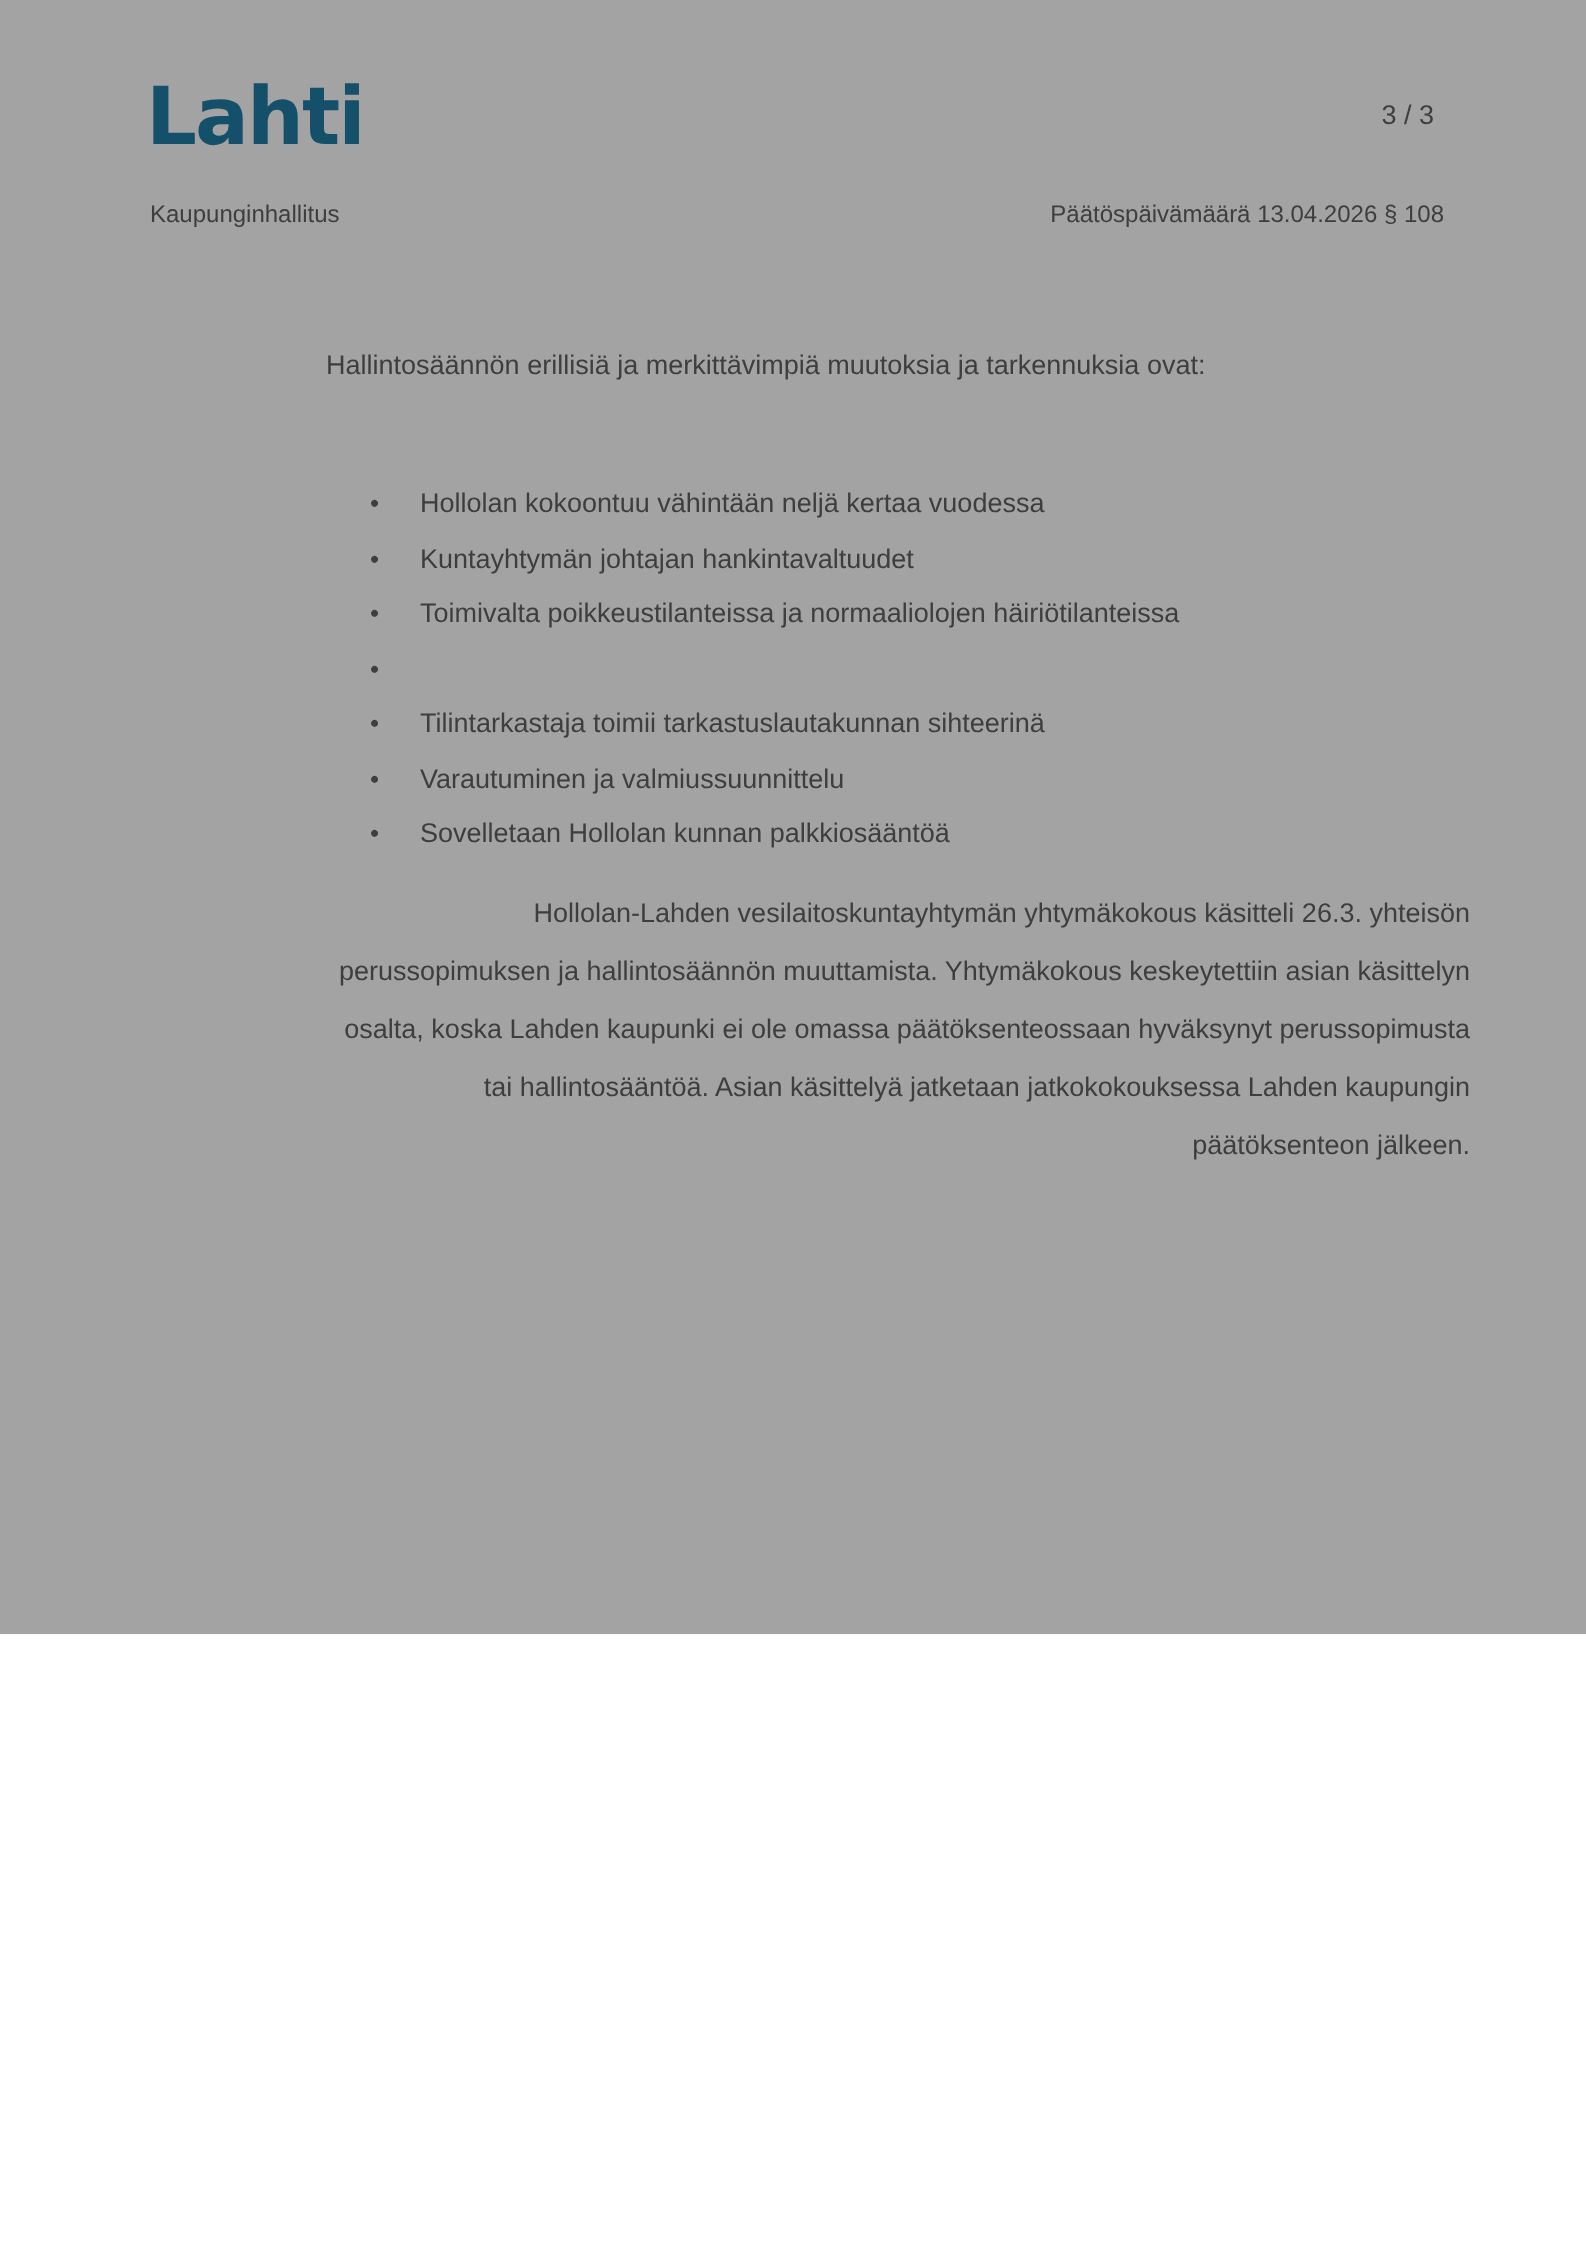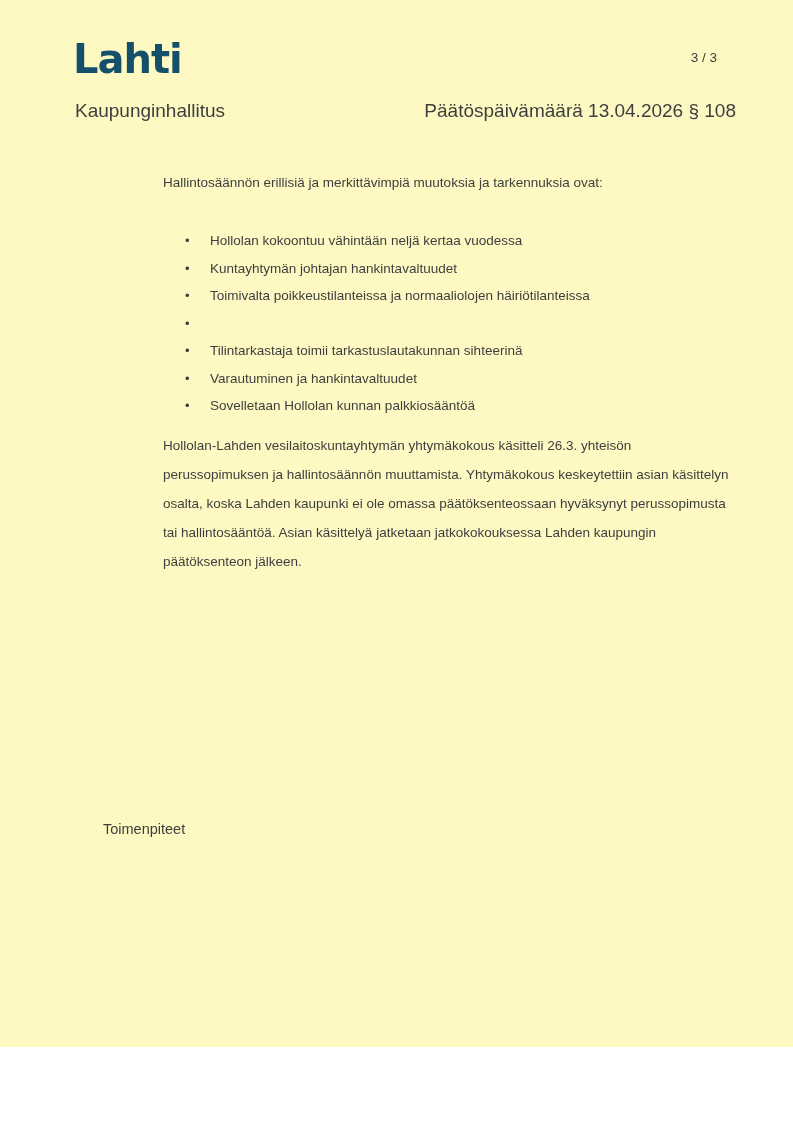--- a/index.html
+++ b/index.html
@@ -2,22 +2,22 @@
 <html><head>
 <meta charset="utf-8">
 <style>
   * { margin: 0; padding: 0; box-sizing: border-box; }
   html, body { background: #ffffff; }
   body { font-family: "Liberation Sans", sans-serif; }
 
   .page {
     position: relative;
     width: 793px;
-    height: 1047px;
-    background: #fef9c3;
+    height: 817px;
+    background: #a3a3a3;
     overflow: hidden;
     color: #3e3e3e;
   }
 
   .logo {
     position: absolute;
     left: 73px;
     top: 36px;
     font-family: "DejaVu Sans", sans-serif;
     font-weight: 700;
@@ -31,40 +31,40 @@
     top: 50px;
     right: 76px;
     font-size: 13.5px;
     color: #3e3e3e;
     margin-left: 36px;
   }
 
   .meta-row {
     position: absolute;
     left: 75px;
-    right: 57px;
+    right: 71px;
     top: 100px;
     display: flex;
     justify-content: space-between;
-    font-size: 19px;
+    font-size: 12px;
     color: #3e3e3e;
   }
 
   .content {
     position: absolute;
     left: 163px;
     top: 173px;
     width: 572px;
     font-size: 13.5px;
     color: #3e3e3e;
   }
 
   .intro {
     line-height: 19px;
-    margin-bottom: 39px;
+    margin-bottom: 50px;
   }
 
   ul.bullets {
     list-style: none;
     margin-bottom: 16px;
   }
   ul.bullets li {
     display: flex;
     line-height: 19px;
     margin-bottom: 8.5px;
@@ -72,21 +72,21 @@
   }
   ul.bullets .dot {
     width: 25px;
     flex: 0 0 25px;
     font-size: 13px;
   }
 
   .content p.para {
     line-height: 29px;
     margin-bottom: 14px;
-    text-align: left;
+    text-align: right;
   }
 
   .section {
     position: absolute;
     left: 75px;
     width: 660px;
     font-size: 13.5px;
     color: #3e3e3e;
   }
   .section-muutoksenhaku { top: 732px; }
@@ -137,21 +137,21 @@
       </li>
       <li>
         <span class="dot">•</span>
       </li>
       <li>
         <span class="dot">•</span>
         <span>Tilintarkastaja toimii tarkastuslautakunnan sihteerinä</span>
       </li>
       <li>
         <span class="dot">•</span>
-        <span>Varautuminen ja hankintavaltuudet</span>
+        <span>Varautuminen ja valmiussuunnittelu</span>
       </li>
       <li>
         <span class="dot">•</span>
         <span>Sovelletaan Hollolan kunnan palkkiosääntöä</span>
       </li>
     </ul>
 
     <p class="para">Hollolan-Lahden vesilaitoskuntayhtymän yhtymäkokous käsitteli 26.3. yhteisön perussopimuksen ja hallintosäännön muuttamista. Yhtymäkokous keskeytettiin asian käsittelyn osalta, koska Lahden kaupunki ei ole omassa päätöksenteossaan hyväksynyt perussopimusta tai hallintosääntöä. Asian käsittelyä jatketaan jatkokokouksessa Lahden kaupungin päätöksenteon jälkeen.</p>
   </div>
 

